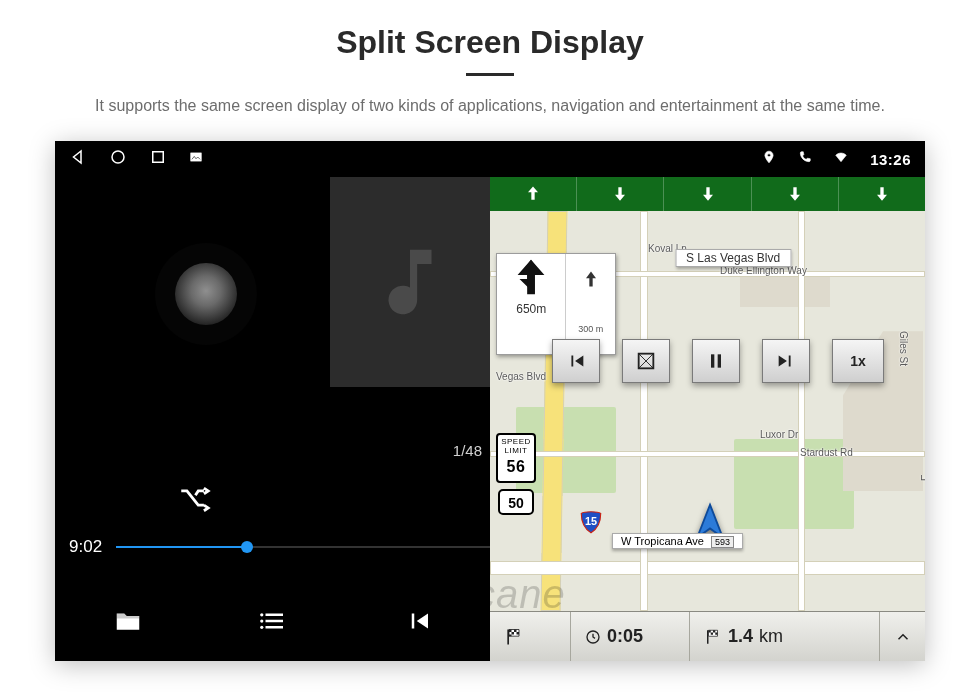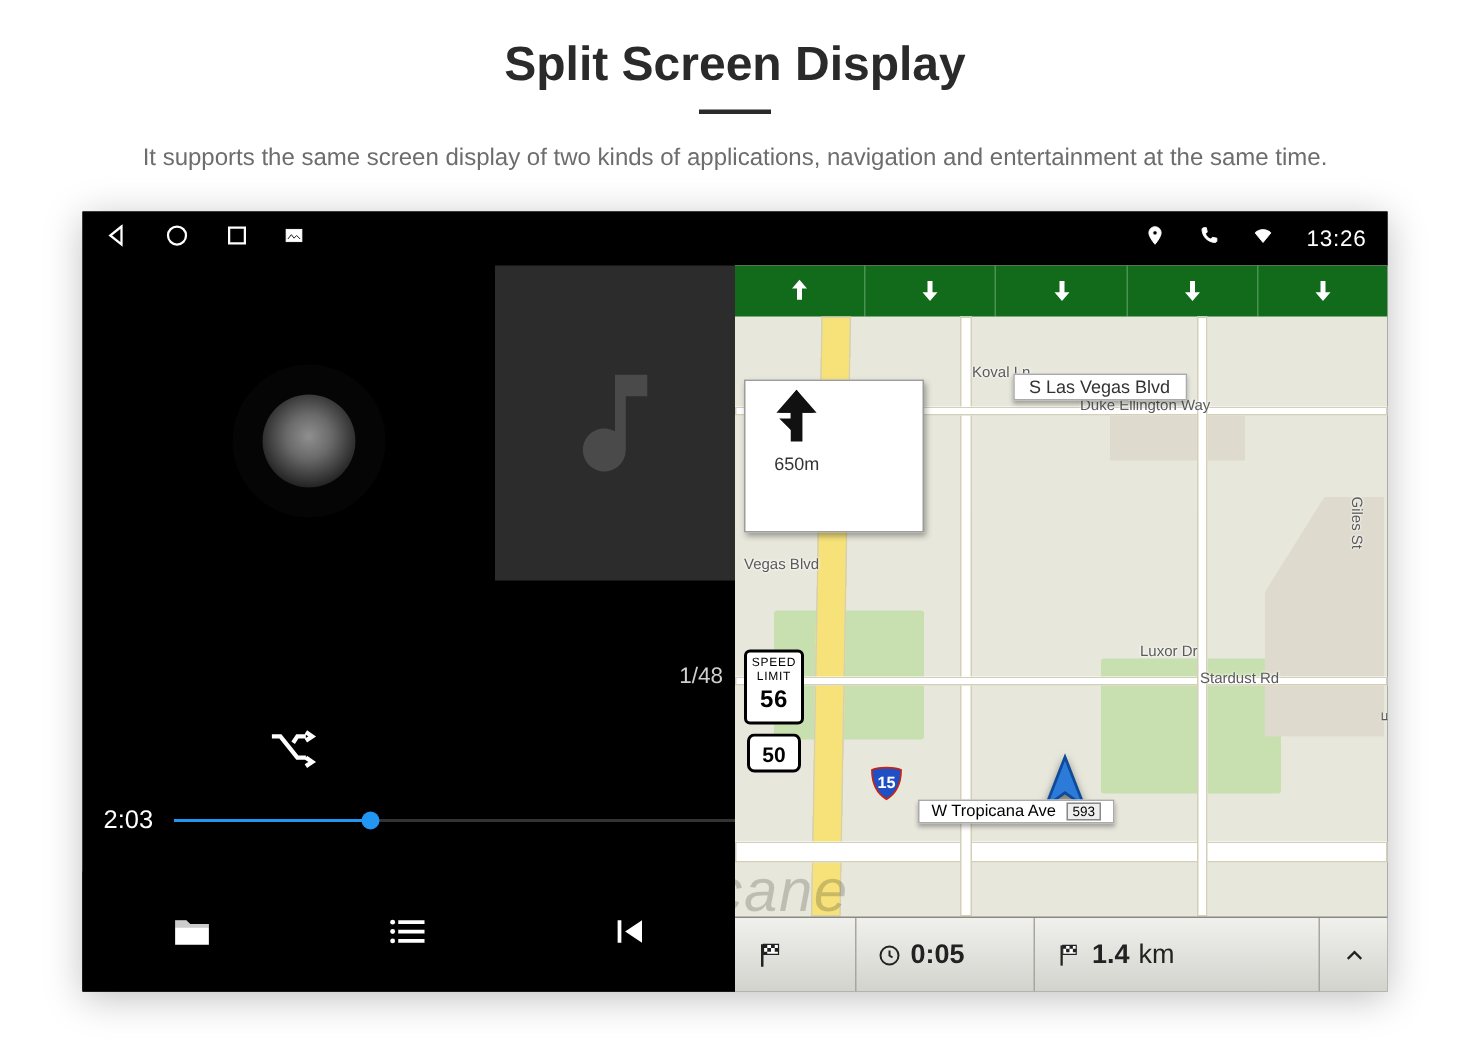--- a/index.html
+++ b/index.html
@@ -45,21 +45,21 @@
   display: flex;
   align-items: center;
   justify-content: space-between;
   color: #fff;
   padding: 0 14px;
   background: #000;
 }
 .statusbar .left, .statusbar .right { display: flex; align-items: center; gap: 22px; }
 .sb-icon { width: 18px; height: 18px; fill: #fff; stroke: #fff; }
 .sb-icon.small { width: 14px; height: 14px; }
-.clock { font-size: 15px; font-weight: 400; letter-spacing: .5px; }
+.clock { font-size: 15px; font-weight: 700; letter-spacing: .5px; }
 
 .splitbody {
   position: absolute;
   top: 36px; left: 0; right: 0; bottom: 0;
   display: flex;
 }
 
 .music {
   width: 50%;
   background: #000;
@@ -371,21 +371,21 @@
           <svg viewBox="0 0 24 24" width="34" height="34">
               <path fill="none" stroke="#fff" stroke-width="2" d="M3 7h4l8 10h4m0-10h-4L13 10M19 5l3 2-3 2m0 8l3 2-3 2"></path>
             </svg>
         </span>
 
         <div class="track-meta">
           <div class="index">1/48</div>
         </div>
 
         <div class="seek-row">
-          <span class="seek-time">2:03</span>
+          <span class="seek-time">9:02</span>
           <div class="seek-track">
             <div class="seek-fill" style="width:35%"></div>
             <div class="seek-thumb" style="left:35%"></div>
           </div>
         </div>
       </div>
 
       <div class="music-bottom">
         <div class="mb-btn">
           <svg width="34" height="30" viewBox="0 0 24 24">
@@ -463,22 +463,55 @@
         <div class="dest-label">S Las Vegas Blvd</div>
 
         <div class="turn-card">
           <div class="turn-big">
             <svg width="46" height="46" viewBox="0 0 24 24">
                 <path fill="#111" d="M14 21V11h5L12 3 5 11h5v2H6l4 4h0"></path>
                 <path fill="#111" d="M14 21h-4V11H6l6-8 6 8h-4z"></path>
               </svg>
             <span class="dist">650m</span>
           </div>
-        </div>
-
+          <div class="turn-small">
+            <div class="mini">
+              <svg width="20" height="20" viewBox="0 0 24 24">
+                  <path fill="#333" d="M10 21V11H6l6-8 6 8h-4v10z"></path>
+                </svg>
+            </div>
+            <div class="mini mini-dist">300 m</div>
+          </div>
+        </div>
+
+        <div class="map-controls">
+          <div class="mc-btn">
+            <svg width="22" height="22" viewBox="0 0 24 24">
+                <path d="M7 6h2v12H7zM20 6v12l-9-6z" fill="#222"></path>
+              </svg>
+          </div>
+          <div class="mc-btn">
+            <svg width="22" height="22" viewBox="0 0 24 24">
+                <rect x="4" y="4" width="16" height="16" fill="none" stroke="#222" stroke-width="2"></rect>
+                <path d="M4 4l16 16M20 4L4 20" stroke="#222" stroke-width="1"></path>
+              </svg>
+          </div>
+          <div class="mc-btn">
+            <svg width="20" height="20" viewBox="0 0 24 24">
+                <rect x="6" y="4" width="4" height="16" fill="#222"></rect>
+                <rect x="14" y="4" width="4" height="16" fill="#222"></rect>
+              </svg>
+          </div>
+          <div class="mc-btn">
+            <svg width="22" height="22" viewBox="0 0 24 24">
+                <path d="M15 6h2v12h-2zM4 6v12l9-6z" fill="#222"></path>
+              </svg>
+          </div>
+          <div class="mc-btn speed">1x</div>
+        </div>
 
         <div class="speed-sign">
           <span>SPEED</span><br>
           <span>LIMIT</span>
           <span class="num">56</span>
         </div>
 
         <div class="shield">
           <svg viewBox="0 0 36 30">
               <rect x="1" y="1" width="34" height="24" rx="4" fill="#fff" stroke="#000" stroke-width="2"></rect>

